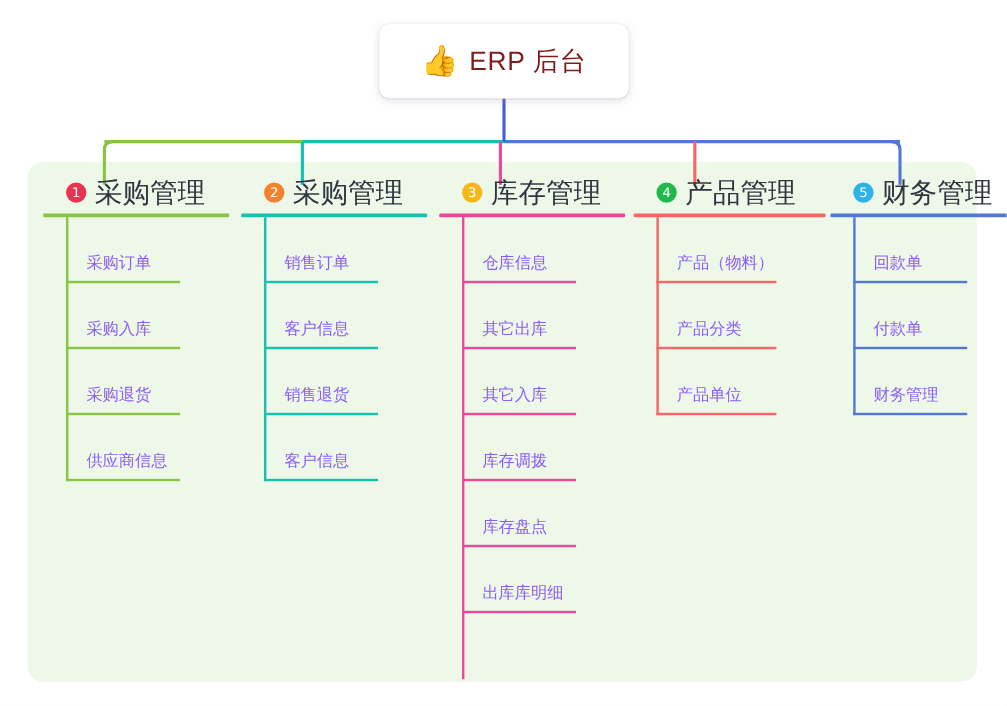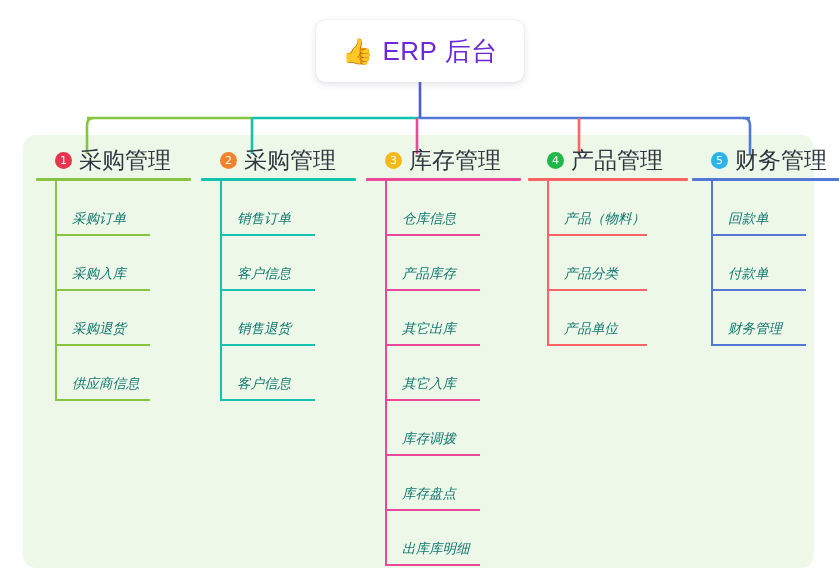--- a/index.html
+++ b/index.html
@@ -35,22 +35,22 @@
     justify-content: center;
     gap: 9px;
     z-index: 6;
   }
   .root-emoji {
     font-size: 25px;
     line-height: 1;
     display: block;
   }
   .root-title {
-    font-size: 26px;
-    color: #6d28d9;
+    font-size: 22px;
+    color: #7f1d1d;
     letter-spacing: 0.5px;
     white-space: nowrap;
   }
 
   
   .panel {
     position: absolute;
     left: 23px;
     top: 135px;
     width: 791px;
@@ -120,23 +120,22 @@
     position: relative;
     height: 55px;
     padding-left: 36px;
     box-sizing: border-box;
   }
   .leaf-label {
     position: absolute;
     left: 36px;
     bottom: 8px;
     font-size: 13.5px;
-    color: #0f766e;
+    color: #8b5cf6;
     white-space: nowrap;
-    font-style: italic;
   }
   .leaf-rule {
     position: absolute;
     left: 19px;
     bottom: 0;
     height: 1.6px;
   }
 </style>
 </head>
 <body>
@@ -221,24 +220,20 @@
           <span class="col-title">库存管理</span>
         </div>
         <div class="head-rule" style="background: rgb(236, 72, 153); width: 155px;"></div>
         <div class="leaves">
           <div class="spine" style="background: rgb(236, 72, 153); height: 385px;"></div>
           <div class="leaf">
             <span class="leaf-label">仓库信息</span>
             <div class="leaf-rule" style="background: rgb(236, 72, 153); width: 95px;"></div>
           </div>
           <div class="leaf">
-            <span class="leaf-label">产品库存</span>
-            <div class="leaf-rule" style="background: rgb(236, 72, 153); width: 95px;"></div>
-          </div>
-          <div class="leaf">
             <span class="leaf-label">其它出库</span>
             <div class="leaf-rule" style="background: rgb(236, 72, 153); width: 95px;"></div>
           </div>
           <div class="leaf">
             <span class="leaf-label">其它入库</span>
             <div class="leaf-rule" style="background: rgb(236, 72, 153); width: 95px;"></div>
           </div>
           <div class="leaf">
             <span class="leaf-label">库存调拨</span>
             <div class="leaf-rule" style="background: rgb(236, 72, 153); width: 95px;"></div>

